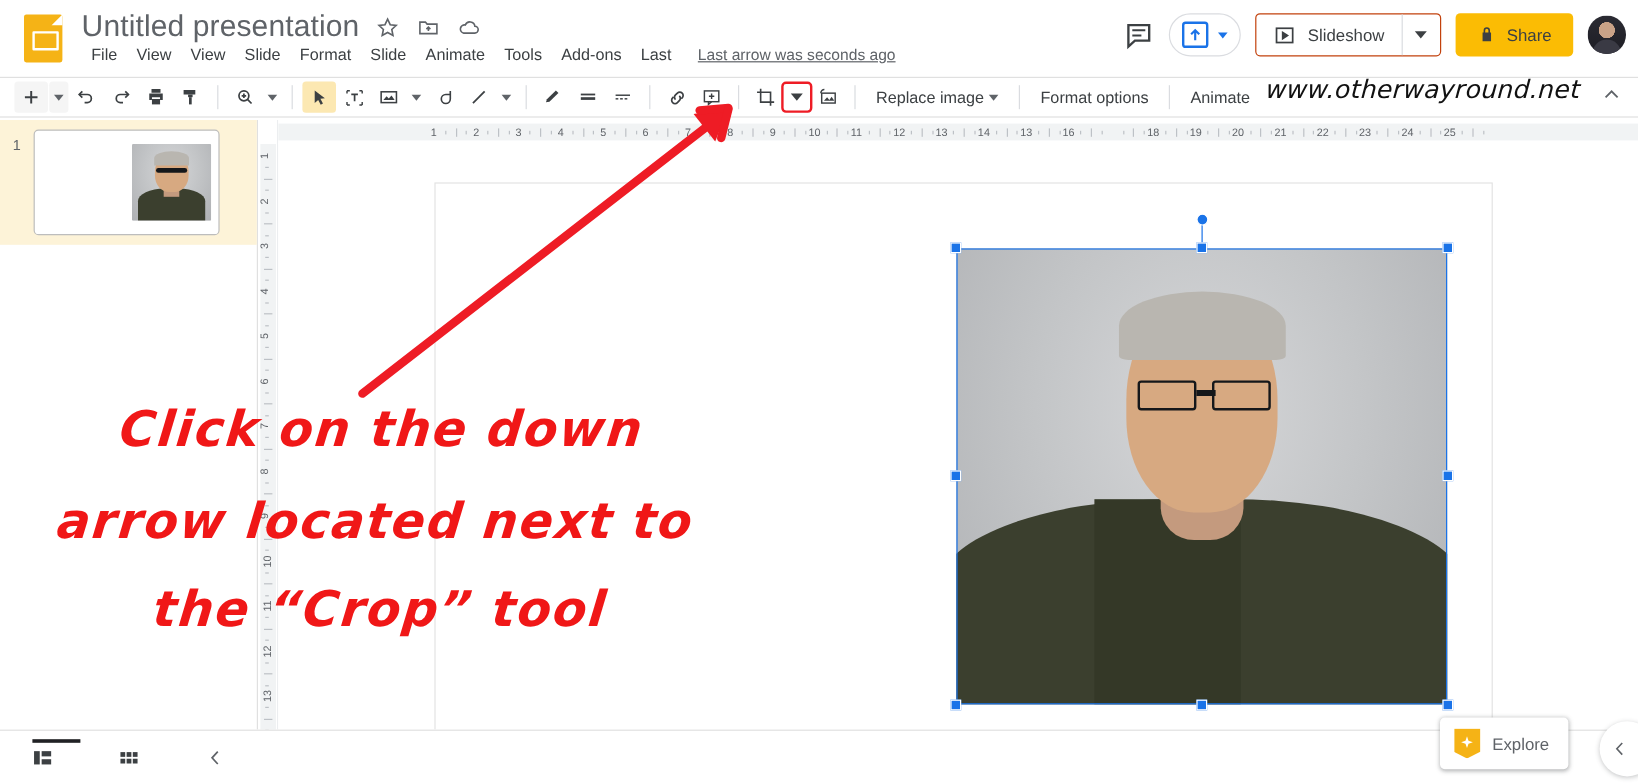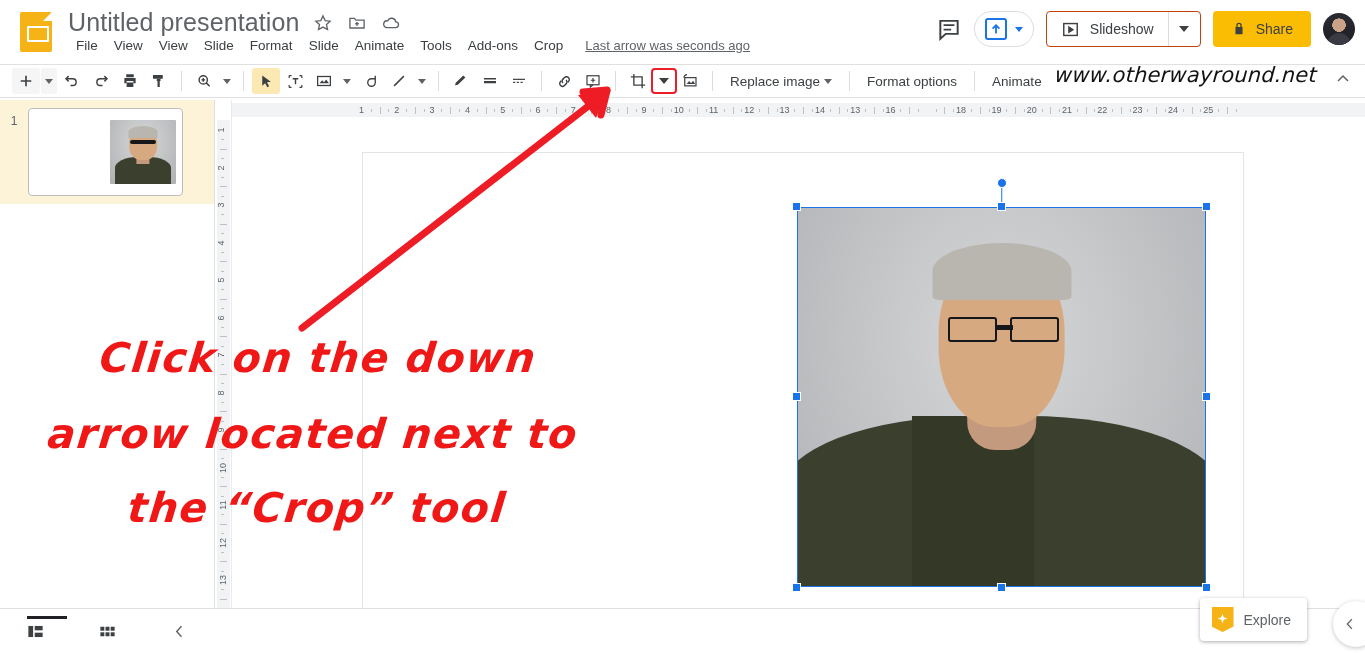--- a/index.html
+++ b/index.html
@@ -185,21 +185,21 @@
   <div class="menu-row">
     <div class="menu-item">File</div>
     <div class="menu-item">View</div>
     <div class="menu-item">View</div>
     <div class="menu-item">Slide</div>
     <div class="menu-item">Format</div>
     <div class="menu-item">Slide</div>
     <div class="menu-item">Animate</div>
     <div class="menu-item">Tools</div>
     <div class="menu-item">Add-ons</div>
-    <div class="menu-item">Crop</div>
+    <div class="menu-item">Last</div>
     <div class="last-edit">Last arrow was seconds ago</div>
   </div>
 
   <div class="hdr-right">
     <span class="comment-btn">
       <svg viewBox="0 0 24 24" width="26" height="26" fill="none" stroke="#3c4043" stroke-width="1.8">
         <path d="M4 4.5h16v12H9l-5 4.5z"></path>
           <path d="M7 8.5h10M7 12.5h7" stroke-width="1.6"></path>
       </svg>
     </span>

